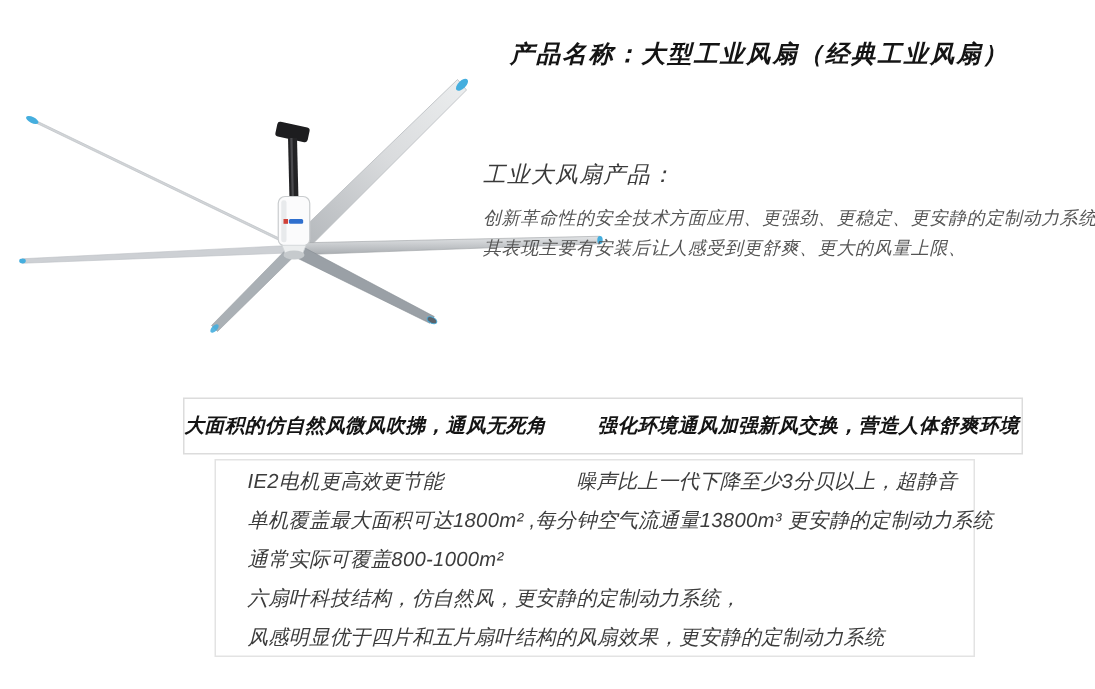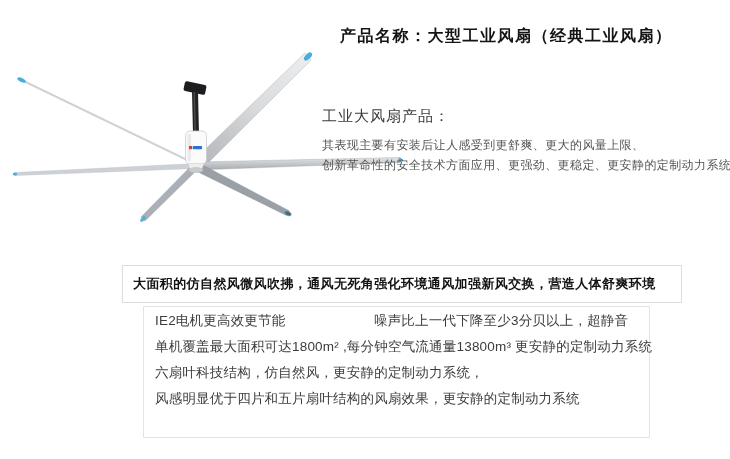--- a/index.html
+++ b/index.html
@@ -1,30 +1,30 @@
 <!DOCTYPE html>
 <html><head>
 <meta charset="utf-8">
 <style>
   html,body{margin:0;padding:0;background:#fff;}
   .page{position:relative;width:730px;height:459px;background:#ffffff;overflow:hidden;
-        font-family:"Liberation Sans","DejaVu Sans",sans-serif;}
+        font-family:"Liberation Sans","DejaVu Sans",sans-serif;font-style:italic;}
   .title{position:absolute;left:340px;top:26px;margin:0;font-size:16px;font-weight:bold;
          color:#141414;letter-spacing:1.5px;white-space:nowrap;}
   .fan-wrap{position:absolute;left:0;top:0;width:412px;height:240px;}
   .intro{position:absolute;left:322px;top:63px;width:405px;margin-top:44px;}
   .intro-heading{font-size:15px;color:#3a3a3a;letter-spacing:1px;margin:0 0 9px 0;white-space:nowrap;}
   .intro-line{font-size:12px;color:#555;line-height:20px;letter-spacing:0.4px;white-space:nowrap;}
   .box1{position:absolute;left:122px;top:265px;width:560px;height:38px;box-sizing:border-box;
         border:1px solid #dcdcdc;background:#fff;display:flex;align-items:center;
-        padding-left:10px;font-size:13px;font-weight:bold;color:#141414;
+        font-size:13px;font-weight:bold;color:#141414;
         letter-spacing:0.4px;white-space:nowrap;}
-  .box1 .p2{}
+  .box1 .p2{margin-left:34px;}
   .box2{position:absolute;left:143px;top:306px;width:507px;height:132px;box-sizing:border-box;
-        border:1px solid #e3e3e3;background:#fff;padding:1px 0 0 11px;
+        border:1px solid #e3e3e3;background:#fff;padding:1px 0 0 21px;
         font-size:13.5px;color:#3c3c3c;letter-spacing:0.2px;}
   .feat-line{line-height:26px;white-space:nowrap;}
   .l1-left{display:inline-block;width:215px;}
 </style>
 </head>
 <body>
 
 <div class="page">
 
   <h1 class="title">产品名称：大型工业风扇（经典工业风扇）</h1>
@@ -67,32 +67,33 @@
       <rect x="189" y="146" width="3" height="3.2" fill="#d04038"></rect>
       <rect x="192.6" y="146" width="9.5" height="3.2" rx="1" fill="#2f6fce"></rect>
 
       <polygon points="188,163.5 204,163.5 201,171 191,171" fill="#eceeef" stroke="#cfd3d6" stroke-width="0.5"></polygon>
       <ellipse cx="196" cy="170" rx="7" ry="3" fill="#c6cacd"></ellipse>
     </svg>
   </div>
 
   <div class="intro">
     <p class="intro-heading">工业大风扇产品：</p>
+    <div class="intro-line">创新革命性的安全技术方面应用、更强劲、更稳定、更安静的定制动力系统</div>
     <div class="intro-line">其表现主要有安装后让人感受到更舒爽、更大的风量上限、</div>
-    <div class="intro-line">创新革命性的安全技术方面应用、更强劲、更稳定、更安静的定制动力系统</div>
   </div>
 
   <div class="box1">
     <span class="p1">大面积的仿自然风微风吹拂，通风无死角</span>
     <span class="p2">强化环境通风加强新风交换，营造人体舒爽环境</span>
   </div>
 
   <div class="box2">
     <div class="feat-line">
       <span class="l1-left">IE2电机更高效更节能</span>
       <span>噪声比上一代下降至少3分贝以上，超静音</span>
     </div>
     <div class="feat-line">单机覆盖最大面积可达1800m² ,每分钟空气流通量13800m³ 更安静的定制动力系统</div>
+    <div class="feat-line">通常实际可覆盖800-1000m²</div>
     <div class="feat-line">六扇叶科技结构，仿自然风，更安静的定制动力系统，</div>
     <div class="feat-line">风感明显优于四片和五片扇叶结构的风扇效果，更安静的定制动力系统</div>
   </div>
 
 </div>
 
 </body></html>

